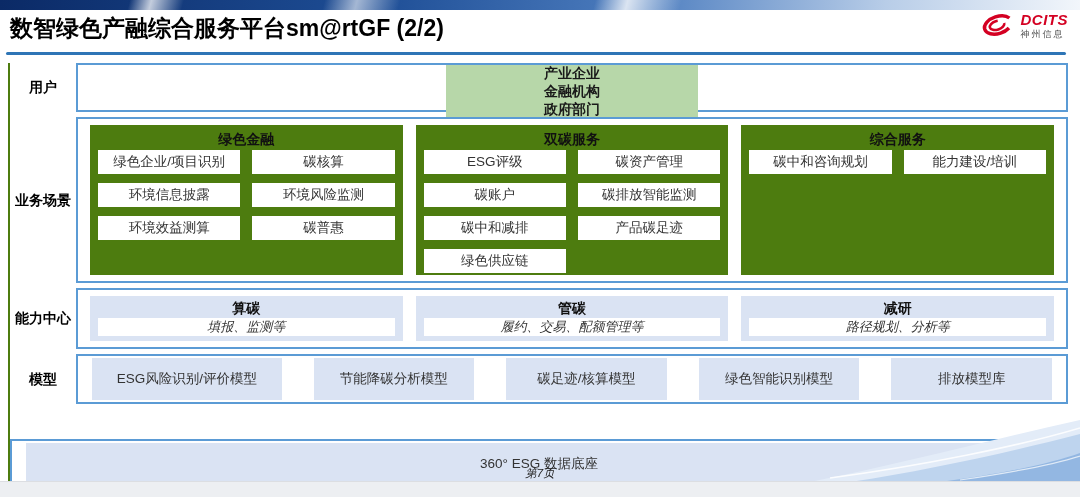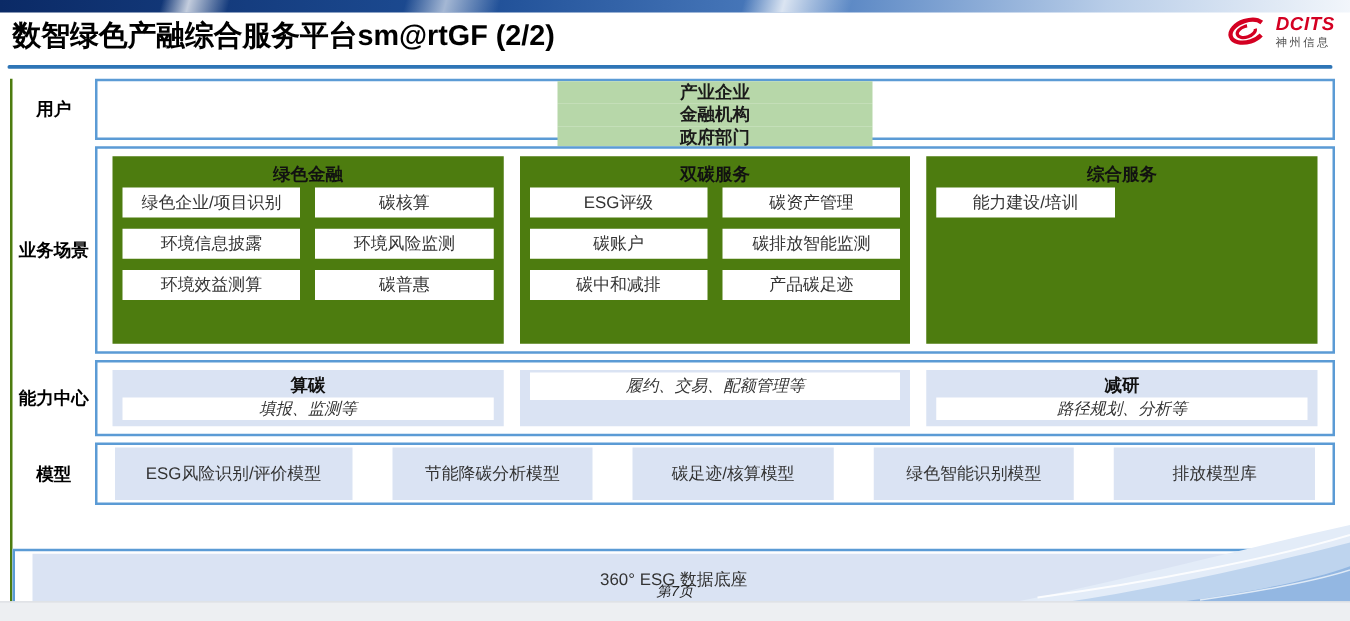--- a/index.html
+++ b/index.html
@@ -166,39 +166,42 @@
       </div>
       <div class="scen-col">
         <div class="col-title">双碳服务</div>
         <div class="item-grid">
           <div class="white-item">ESG评级</div>
           <div class="white-item">碳资产管理</div>
           <div class="white-item">碳账户</div>
           <div class="white-item">碳排放智能监测</div>
           <div class="white-item">碳中和减排</div>
           <div class="white-item">产品碳足迹</div>
+          <div class="white-item">绿色供应链</div>
         </div>
       </div>
       <div class="scen-col">
         <div class="col-title">综合服务</div>
         <div class="item-grid">
+          <div class="white-item">碳中和咨询规划</div>
           <div class="white-item">能力建设/培训</div>
         </div>
       </div>
     </div>
   </div>
 
   <div class="row">
     <div class="row-label">能力中心</div>
     <div class="row-box cap-box">
       <div class="cap-col">
         <div class="col-title">算碳</div>
         <div class="cap-desc">填报、监测等</div>
       </div>
       <div class="cap-col">
+        <div class="col-title">管碳</div>
         <div class="cap-desc">履约、交易、配额管理等</div>
       </div>
       <div class="cap-col">
         <div class="col-title">减研</div>
         <div class="cap-desc">路径规划、分析等</div>
       </div>
     </div>
   </div>
 
   <div class="row">

